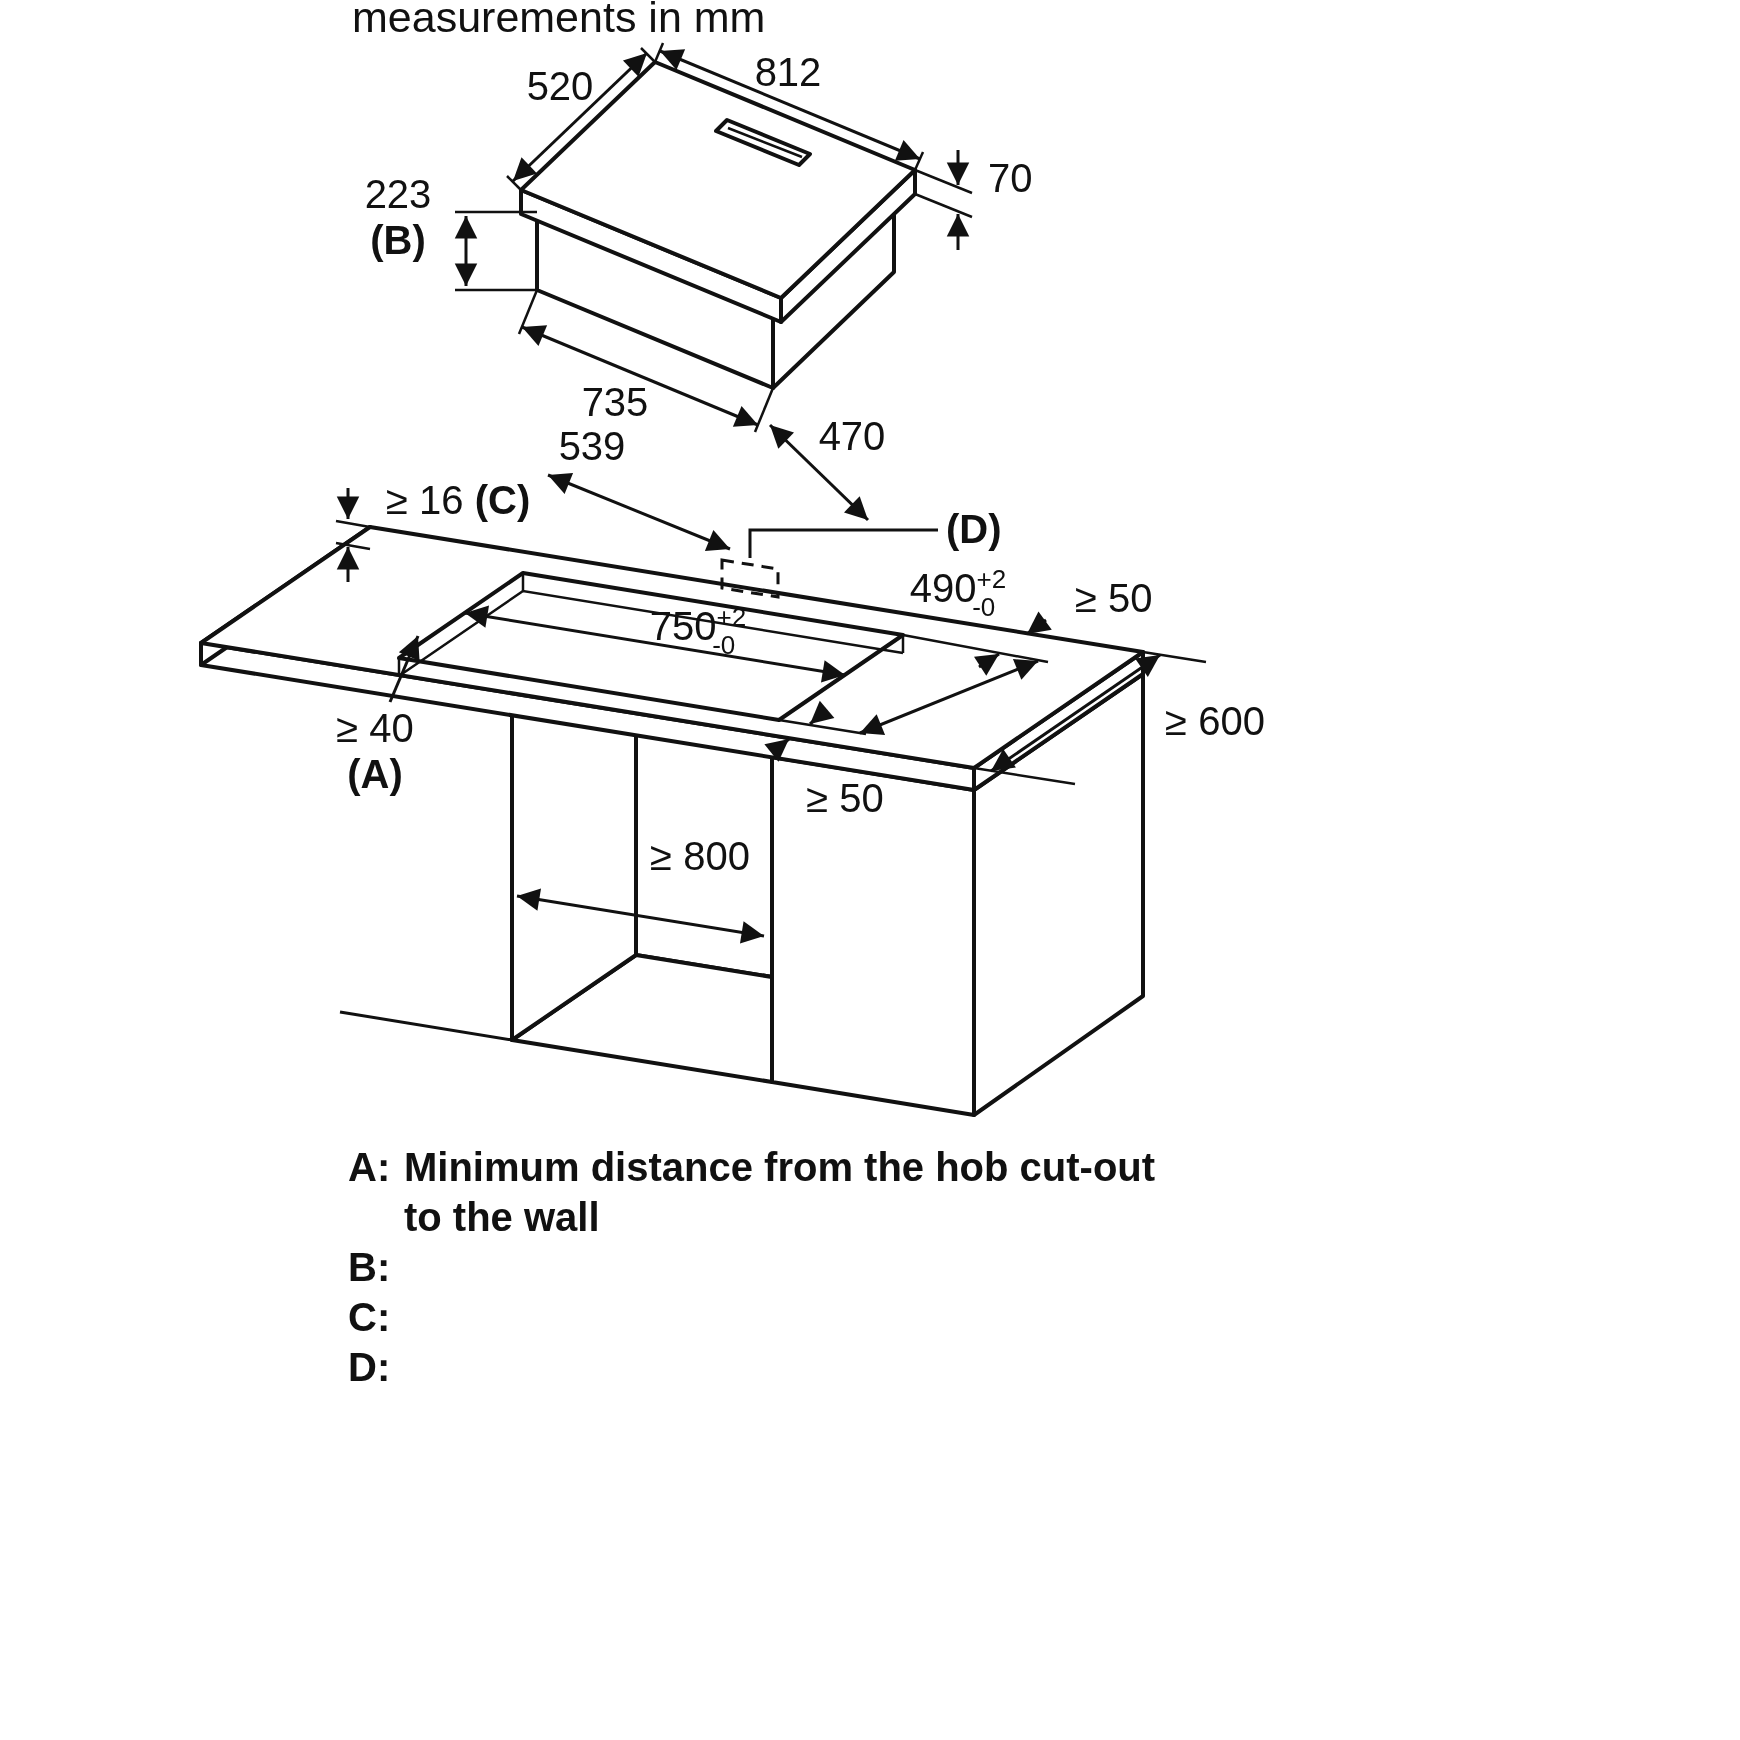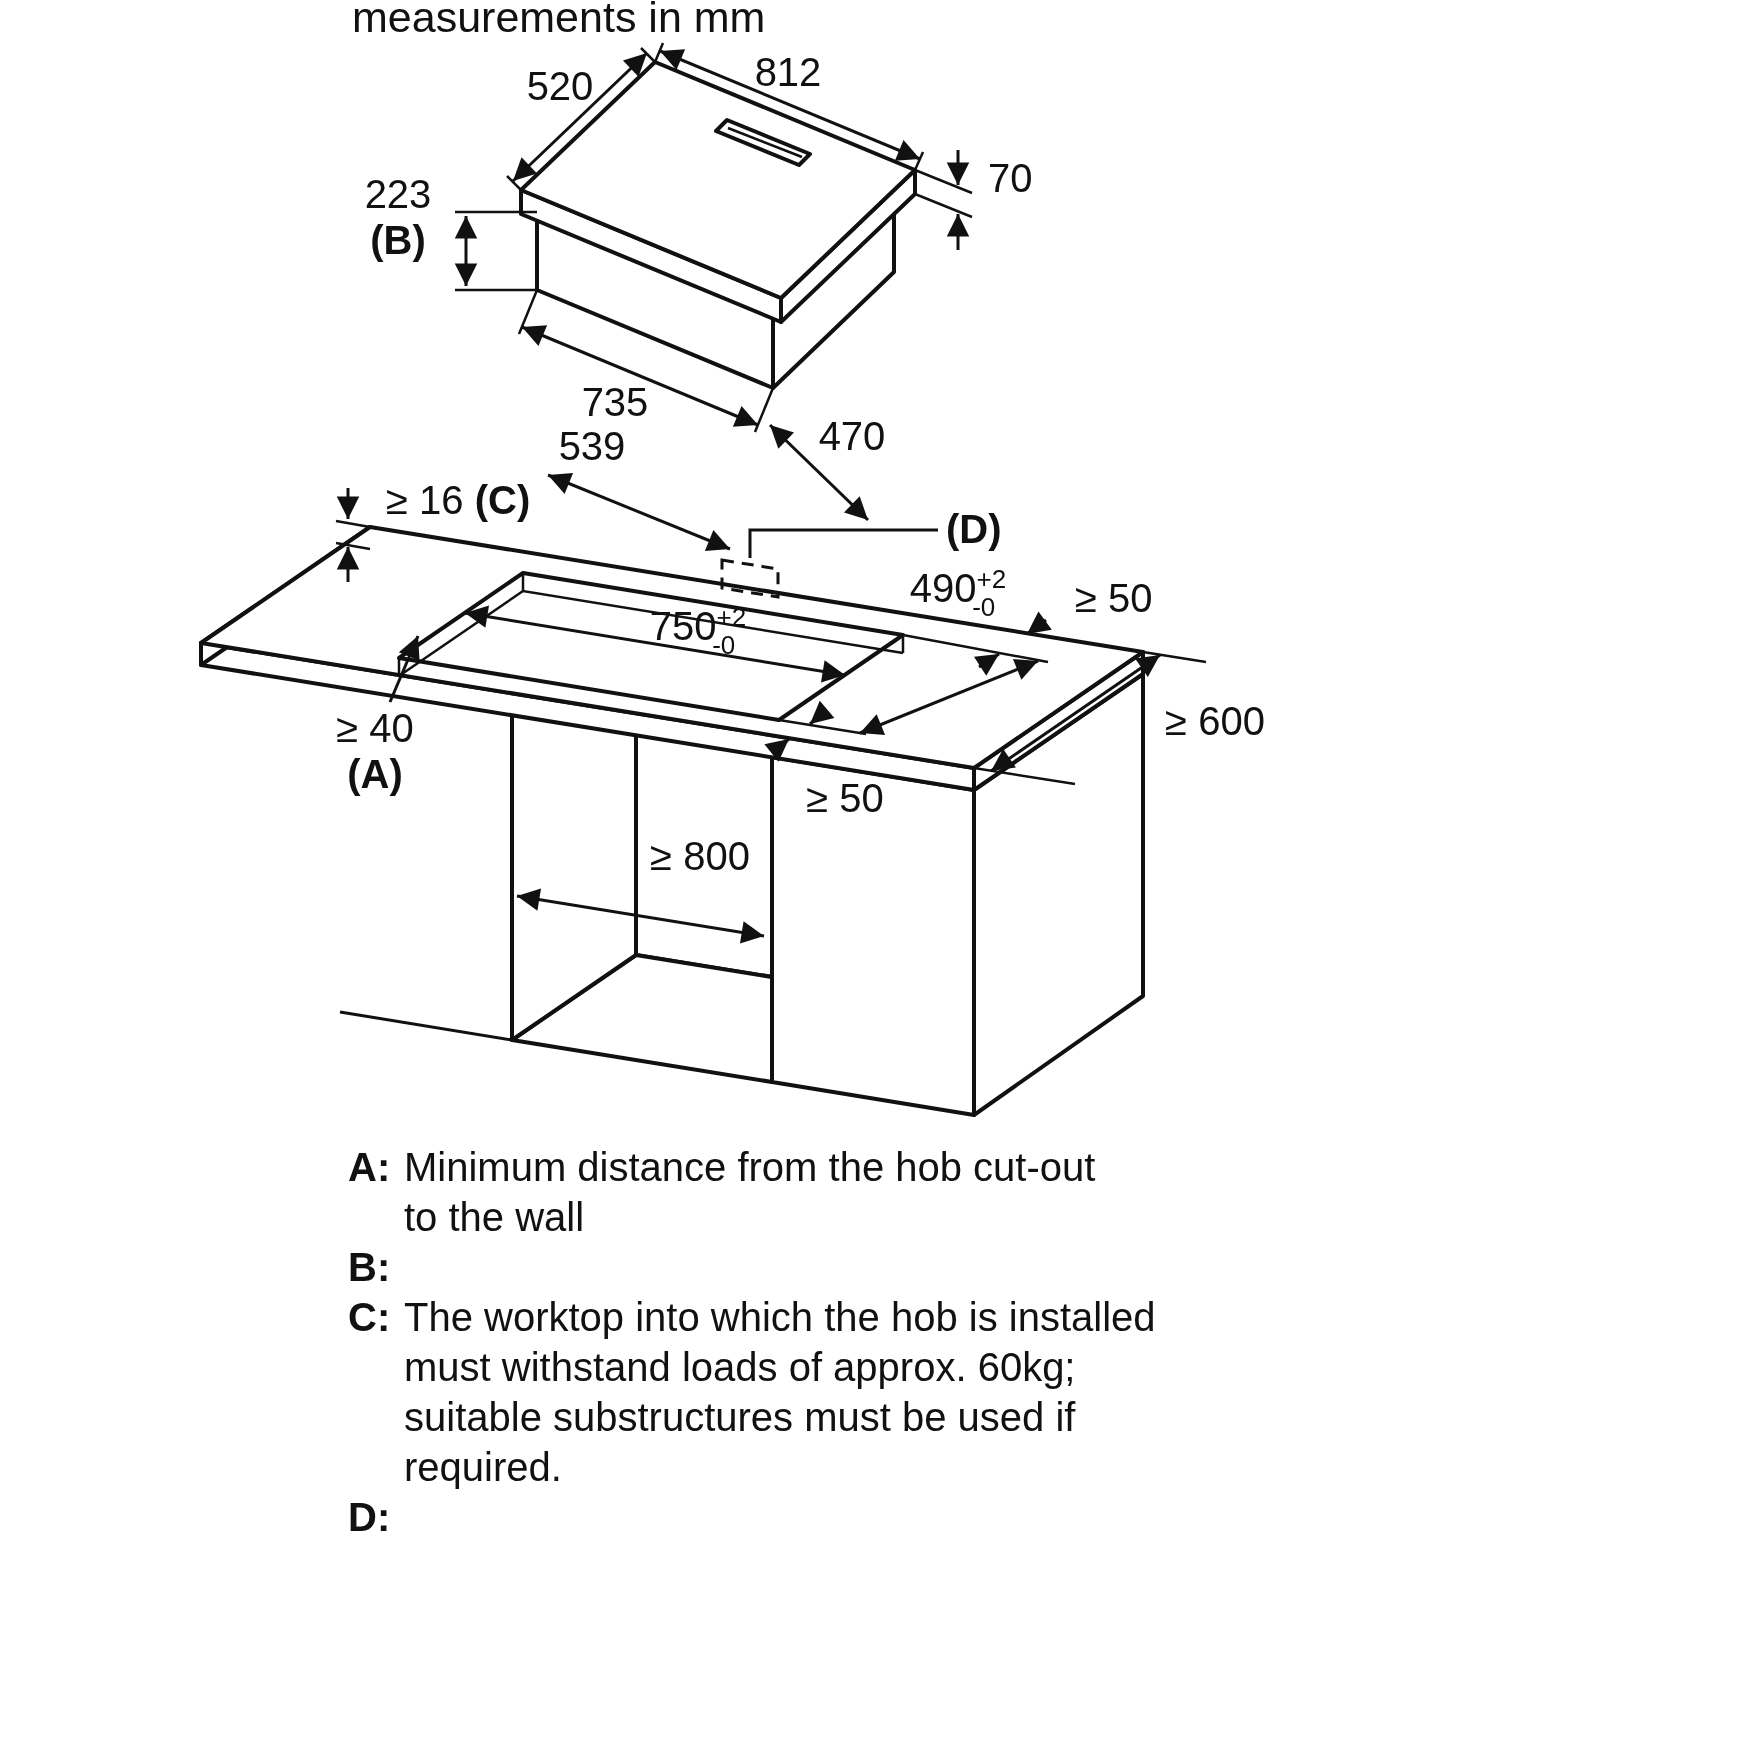--- a/index.html
+++ b/index.html
@@ -11,21 +11,21 @@
   svg .tol{font-size:26px;}
   svg .b{font-weight:700;}
   .e{fill:#fff;stroke:#111;stroke-width:4;stroke-linejoin:round;}
   .d{stroke:#111;stroke-width:3;fill:none;}
   .thin{stroke:#111;stroke-width:2.5;fill:none;}
   .dash{stroke:#111;stroke-width:3;fill:none;stroke-dasharray:12 8;}
   #legend{position:absolute;left:348px;top:1142px;width:980px;}
   .lg-row{display:grid;grid-template-columns:56px 840px;
           font-size:40px;line-height:50px;}
   .lg-key{font-weight:700;}
-  .lg-text{white-space:pre-line;}
+  .lg-text{white-space:pre-line;font-weight:bold;}
 </style>
 </head>
 <body>
 
 <svg id="drawing" width="1740" height="1150" viewBox="0 0 1740 1150">
   <defs>
     <marker id="ar" viewBox="0 0 12 12" refX="11" refY="6" markerWidth="9" markerHeight="9" orient="auto-start-reverse" markerUnits="strokeWidth">
       <path d="M1,1 L11,6 L1,11 Z" fill="#111"></path>
     </marker>
   </defs>
@@ -171,21 +171,17 @@
   <div class="lg-row">
     <div class="lg-key">A:</div>
     <div class="lg-text">Minimum distance from the hob cut-out
 to the wall</div>
   </div>
   <div class="lg-row">
     <div class="lg-key">B:</div>
   </div>
   <div class="lg-row">
     <div class="lg-key">C:</div>
-    <div class="lg-text">The worktop into which the hob is installed
-must withstand loads of approx. 60kg;
-suitable substructures must be used if
-required.</div>
   </div>
   <div class="lg-row">
     <div class="lg-key">D:</div>
   </div>
 </div>
 
 </body></html>

